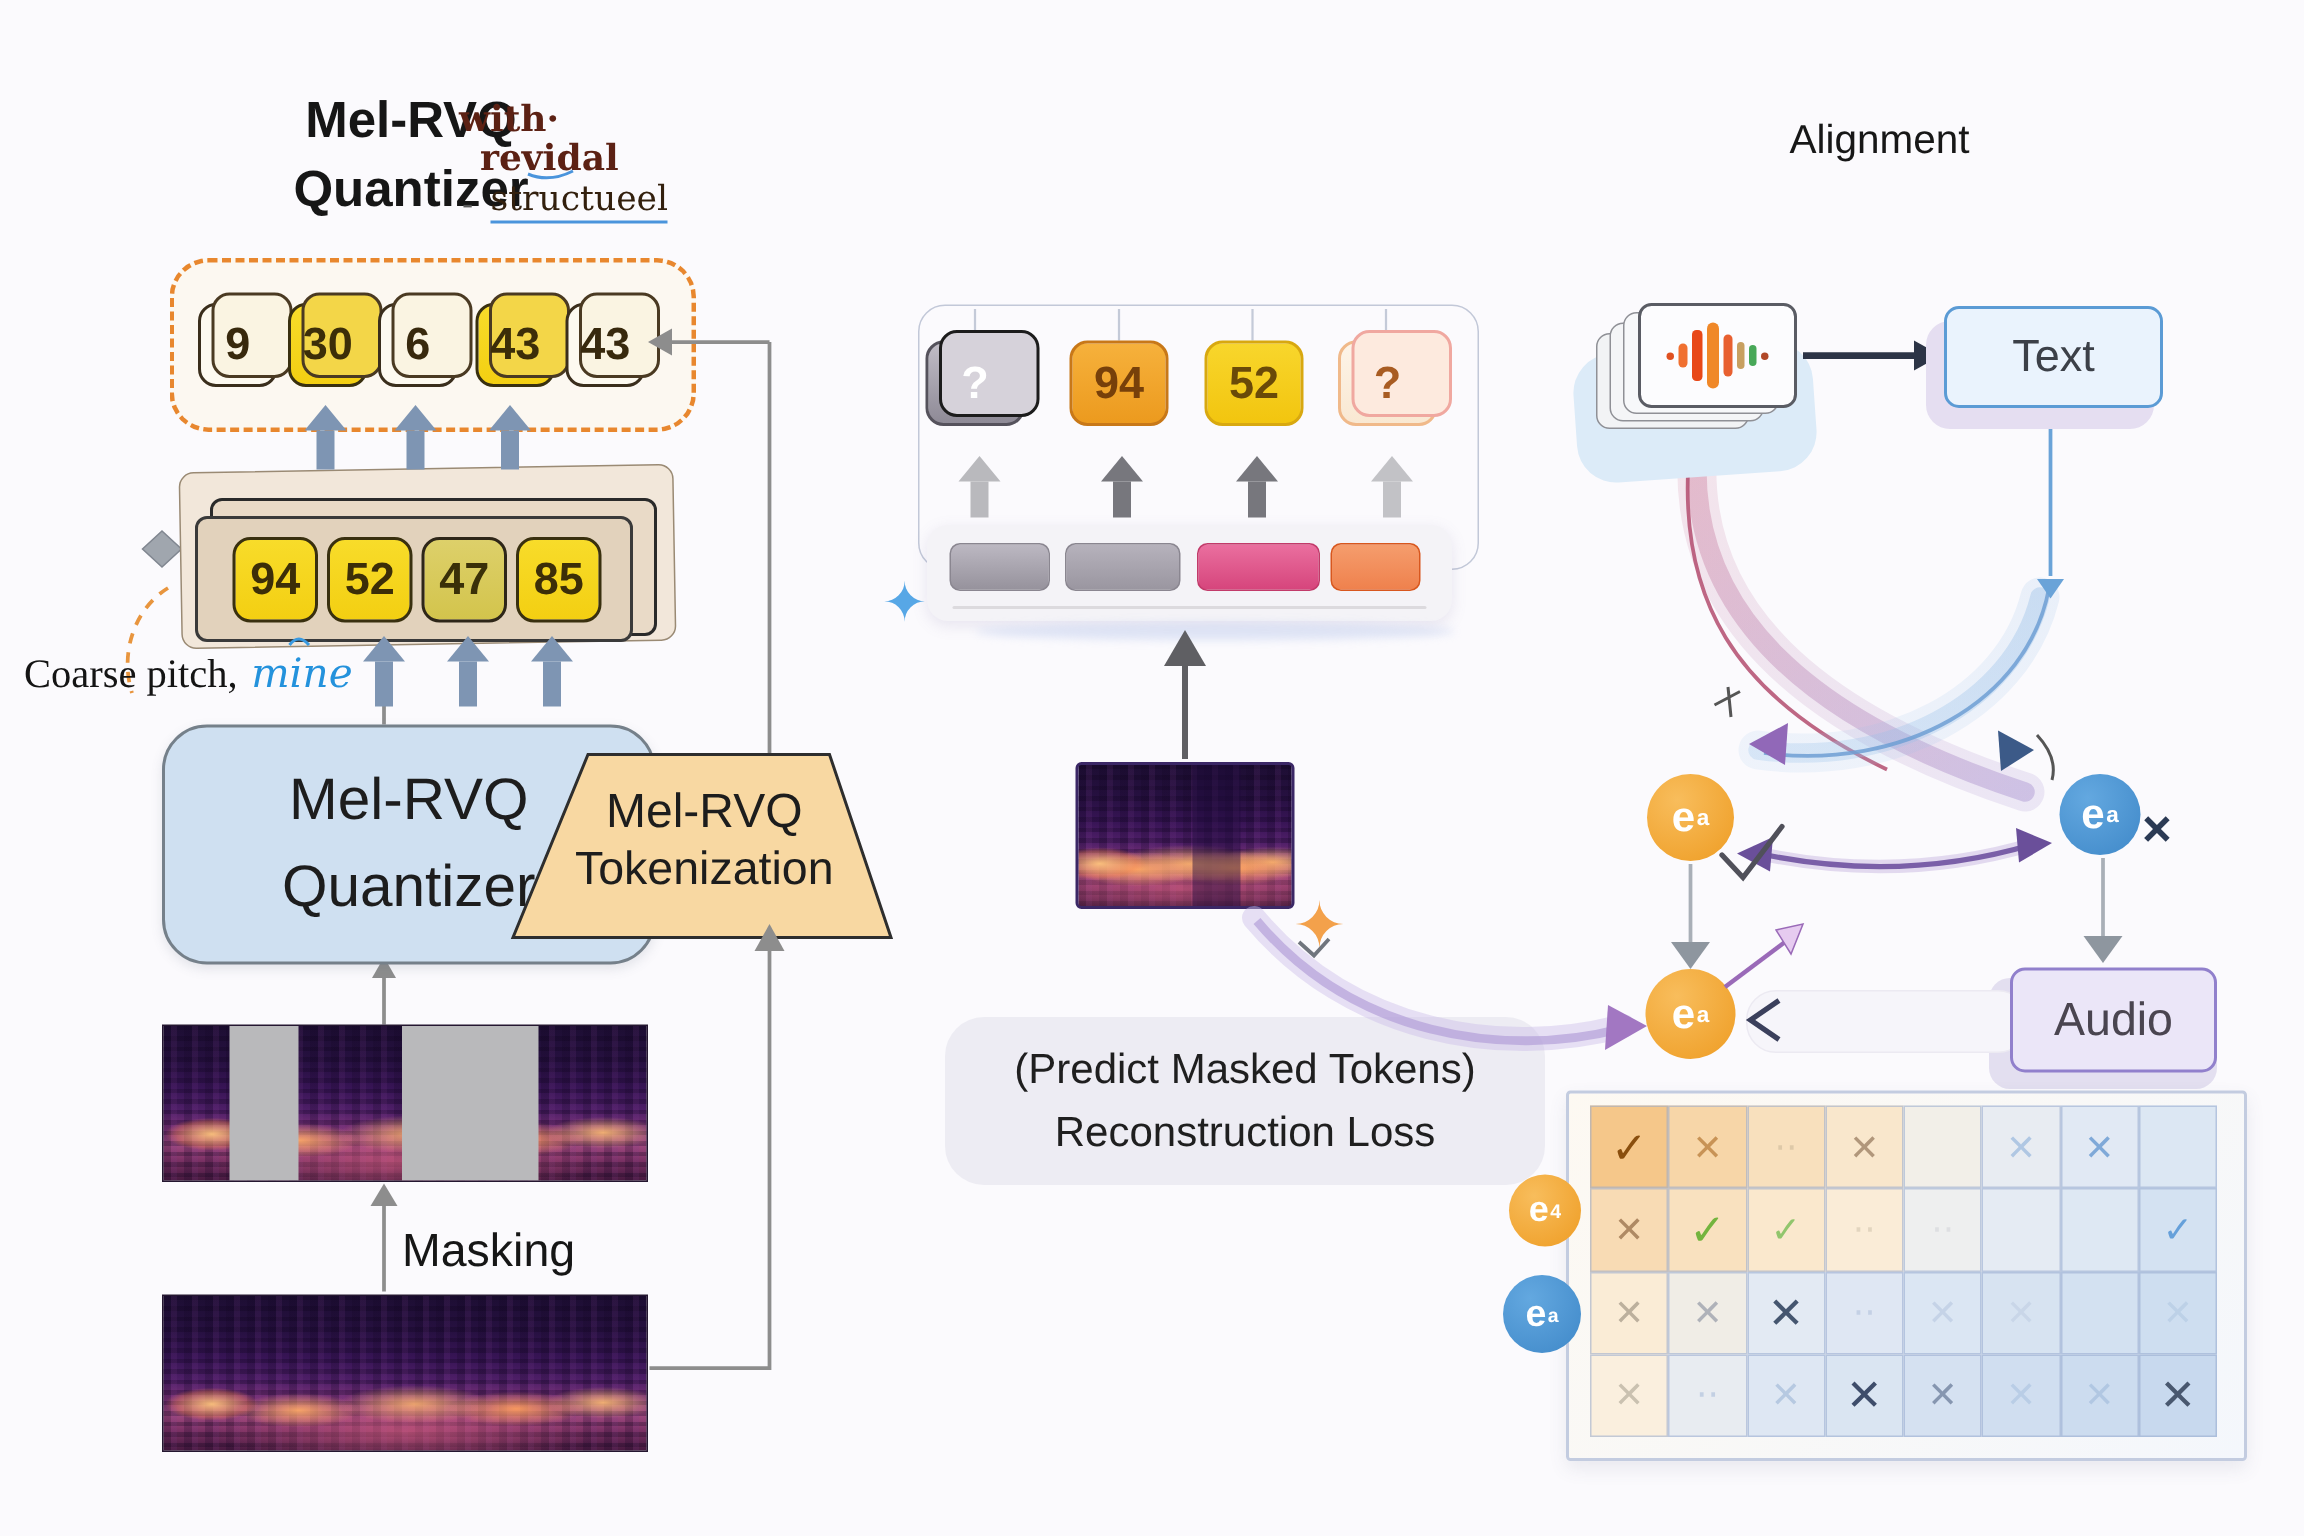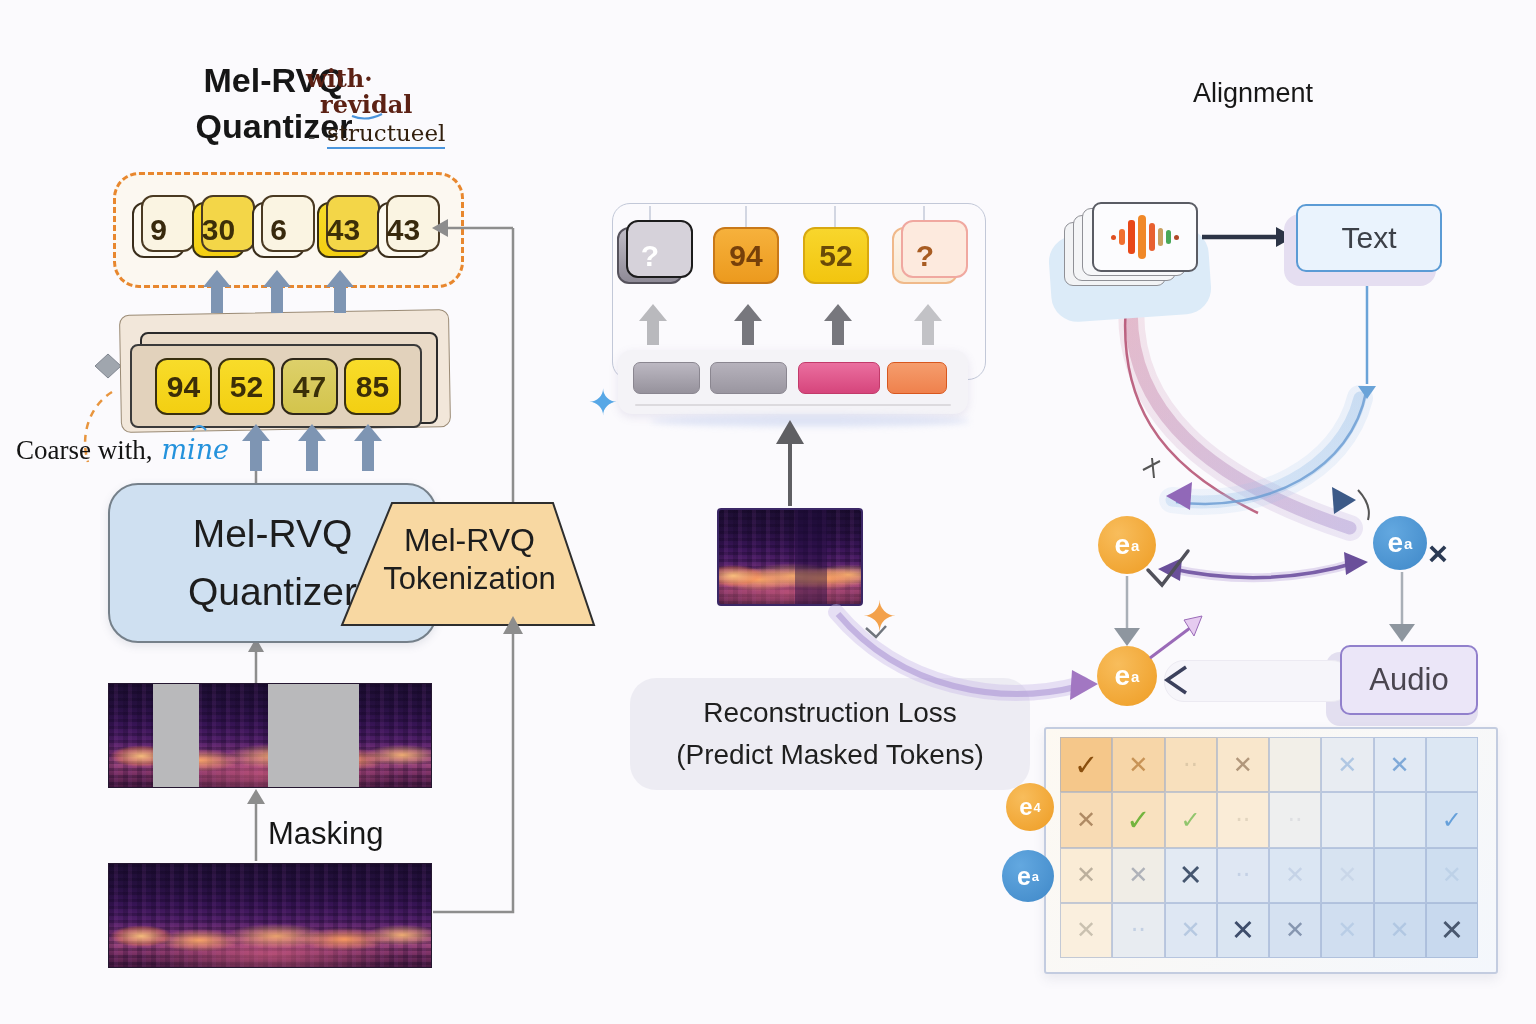--- a/index.html
+++ b/index.html
@@ -180,21 +180,21 @@
   <div class="uparrow" style="left:297px;top:424px;--c:#7e95b3;">
       <div class="head"></div>
       <div class="stem" style="height:30px;"></div>
     </div>
   <div class="uparrow" style="left:353px;top:424px;--c:#7e95b3;">
       <div class="head"></div>
       <div class="stem" style="height:30px;"></div>
     </div>
 
   <div class="serif-note" style="left:16px;top:434px;">
-    <span>Coarse with,</span><span class="blue">mine</span>
+    <span>Coarse pitch,</span><span class="blue">mine</span>
   </div>
 
   <div class="bluebox" style="left:108px;top:483px;width:325px;height:156px;">
     <div>Mel-RVQ</div>
     <div>Quantizer</div>
   </div>
 
   <svg class="abs" style="left:330px;top:495px;z-index:5;" width="280" height="140">
     <polygon points="62,8 223,8 264,130 12,130" fill="#f8d8a2" stroke="#2e2e2e" stroke-width="2"></polygon>
   </svg>
@@ -237,22 +237,22 @@
   <div class="abs" style="left:635px;top:404px;width:316px;height:2px;background:#dcdade;border-radius:1px;z-index:3;"></div>
   <div class="abs" style="left:650px;top:415px;width:320px;height:12px;background:#c9d4f0;border-radius:50%;filter:blur(3px);opacity:.55;"></div>
   <div class="sparkle" style="left:588px;top:382px;font-size:36px;color:#57a7e6;">✦</div>
 
   <div class="spec" style="left:717px;top:508px;width:146px;height:98px;border:2px solid #3b2766;border-radius:4px;">
     <div class="abs" style="left:76px;top:0;width:32px;height:98px;background:rgba(30,12,60,.45);"></div>
   </div>
   <div class="sparkle" style="left:862px;top:592px;font-size:42px;color:#f3a14b;">✦</div>
 
   <div class="reconbox" style="left:630px;top:678px;width:400px;height:112px;">
+    <div>(Predict Masked Tokens)</div>
     <div>Reconstruction Loss</div>
-    <div>(Predict Masked Tokens)</div>
   </div>
 
   <div class="sec-title" style="left:1058px;top:70px;width:390px;">
     <div class="l2">Alignment</div>
   </div>
 
   <div class="blob" style="left:1050px;top:232px;width:160px;height:86px;background:#dcebf8;transform:rotate(-4deg);"></div>
   <div class="card" style="left:1064px;top:222px;width:102px;height:64px;background:#f2f3f5;border:1.5px solid #8f9096;"></div>
   <div class="card" style="left:1073px;top:215px;width:103px;height:66px;background:#f4f5f7;border:1.5px solid #8f9096;"></div>
   <div class="card" style="left:1082px;top:208px;width:104px;height:68px;background:#f7f8fa;border:1.5px solid #8f9096;"></div>

